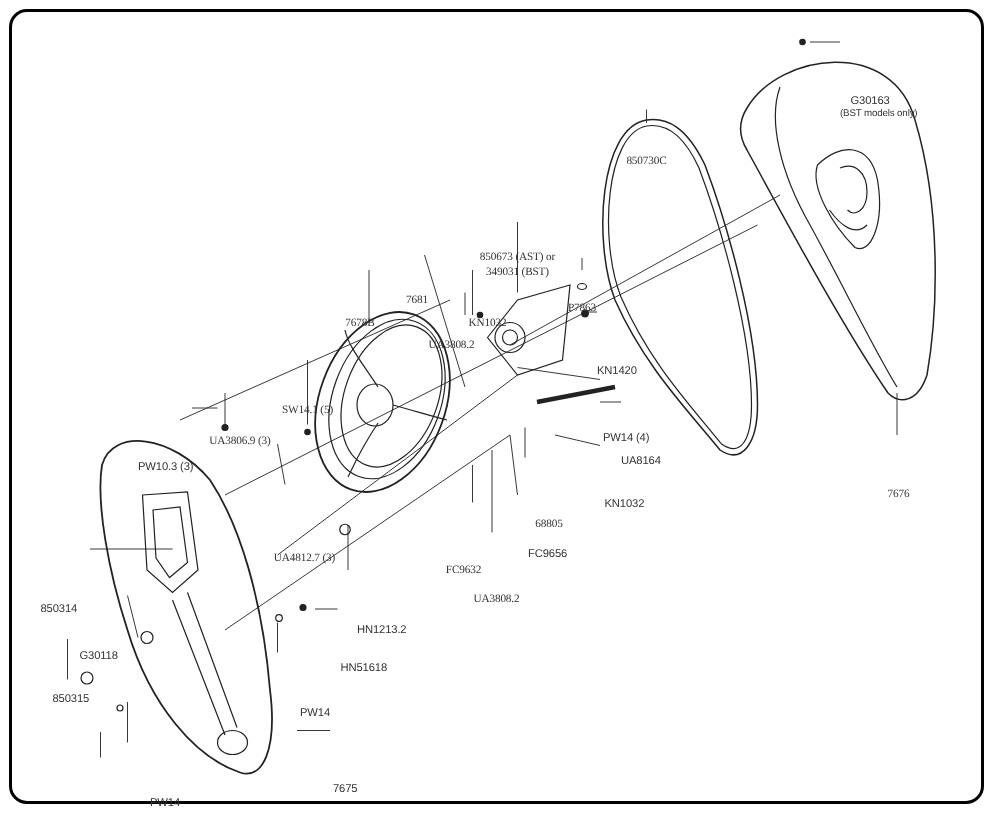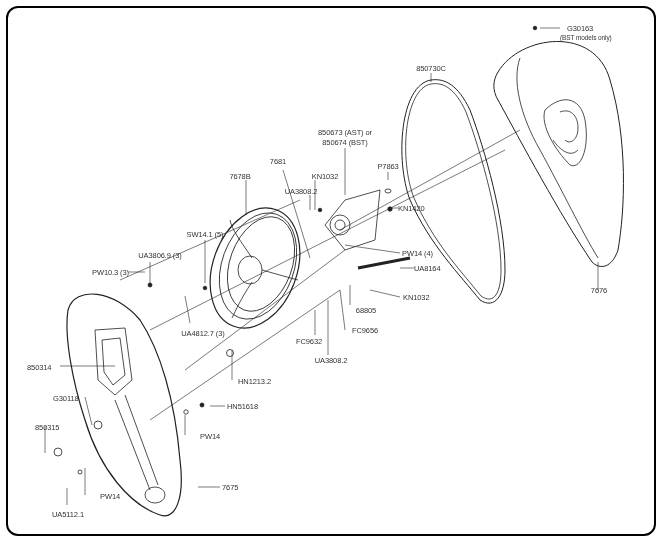--- a/index.html
+++ b/index.html
@@ -1,20 +1,20 @@
 <!DOCTYPE html>
 <html><head>
 <meta charset="utf-8">
 <style>
   html, body { margin:0; padding:0; background:#ffffff; }
   body { width:664px; height:545px; position:relative; overflow:hidden; font-family:"Liberation Sans", sans-serif; }
   #frame { position:absolute; left:6px; top:6px; width:650px; height:530px; border:2.5px solid #000; border-radius:12px; box-sizing:border-box; }
   svg#diagram { position:absolute; left:0; top:0; }
-  .lbl { position:absolute; font-size:7.5px; color:#333; white-space:nowrap; line-height:9px; letter-spacing:-0.1px; }
-  .c { text-align:left; transform:translateX(-50%); }
+  .lbl { position:absolute; font-size:7.5px; color:#333; white-space:nowrap; line-height:9px; letter-spacing:-0.1px;margin-top:38px; }
+  .c { text-align:left; transform:translateX(-50%);font-family:Liberation Serif, serif; }
 </style>
 </head>
 <body>
 
 <div id="frame"></div>
 
 <svg id="diagram" width="664" height="545" viewBox="0 0 664 545" fill="none" stroke="#222" stroke-width="0.8">
 
   <g>
     <path d="M498,72 C520,35 595,25 610,80 C628,140 625,210 618,250 C612,268 600,270 592,262 C560,215 520,140 498,100 C492,90 493,80 498,72 Z" stroke-width="1"></path>
@@ -106,21 +106,21 @@
     <circle cx="58" cy="452" r="4" fill="none"></circle>
     <circle cx="80" cy="472" r="2" fill="none"></circle>
     <path d="M358,268 L410,258" stroke-width="3"></path>
   </g>
 </svg>
 
 <span class="lbl" style="left:567px;top:24px">G30163</span>
 <span class="lbl" style="left:560px;top:33px;font-size:6.5px">(BST models only)</span>
 <span class="lbl c" style="left:431px;top:64px">850730C</span>
 <span class="lbl c" style="left:345px;top:128px">850673 (AST) or</span>
-<span class="lbl c" style="left:345px;top:138px">850674 (BST)</span>
+<span class="lbl c" style="left:345px;top:138px">349031 (BST)</span>
 <span class="lbl c" style="left:388px;top:162px">P7863</span>
 <span class="lbl c" style="left:325px;top:172px">KN1032</span>
 <span class="lbl c" style="left:301px;top:187px">UA3808.2</span>
 <span class="lbl c" style="left:278px;top:157px">7681</span>
 <span class="lbl c" style="left:240px;top:172px">7678B</span>
 <span class="lbl" style="left:398px;top:204px">KN1420</span>
 <span class="lbl" style="left:402px;top:249px">PW14 (4)</span>
 <span class="lbl" style="left:414px;top:264px">UA8164</span>
 <span class="lbl" style="left:403px;top:293px">KN1032</span>
 <span class="lbl c" style="left:366px;top:306px">68805</span>

